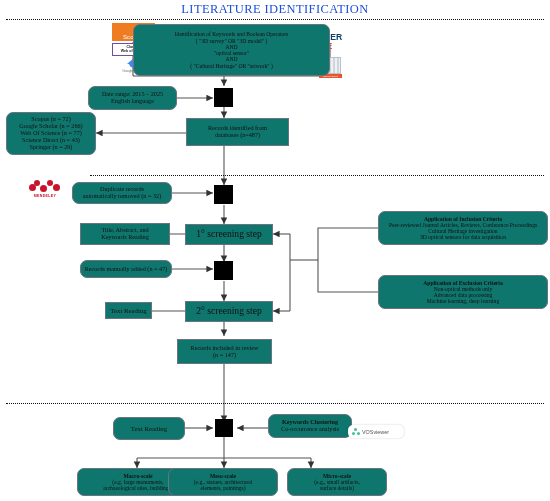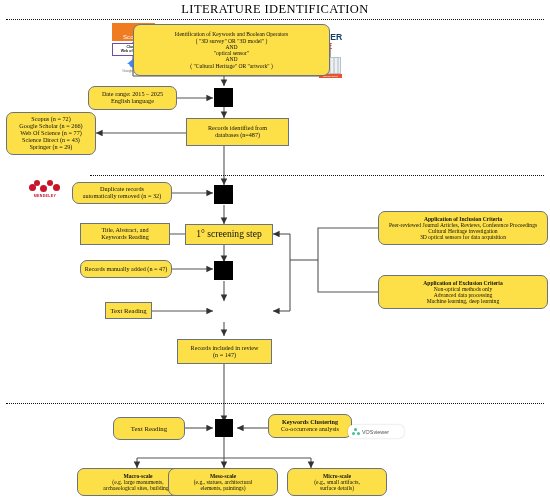--- a/index.html
+++ b/index.html
@@ -7,27 +7,27 @@
     width:550px;height:501px;background:#ffffff;
     font-family:"Liberation Serif", serif;
     position:relative;overflow:hidden;color:#1a1a1a;
   }
   .stage{position:absolute;left:0;top:0;width:550px;height:501px;}
   svg.wires{position:absolute;left:0;top:0;width:550px;height:501px;}
 
   .sec-title{
     position:absolute;text-align:center;
     font-family:"Liberation Serif", serif;
-    font-size:12.5px;letter-spacing:.4px;color:#000000;white-space:nowrap;
+    font-size:12.5px;letter-spacing:.4px;color:#1d4ed8;white-space:nowrap;
   }
   .dotline{position:absolute;height:0;border-top:1.6px dotted #111;}
 
   .node{
     position:absolute;box-sizing:border-box;
-    border:1px solid #6b7280;background:#fde047;
+    border:1px solid #6b7280;background:#0f766e;
     display:flex;align-items:center;justify-content:center;text-align:center;
     font-family:"Liberation Serif", serif;color:#111;
     line-height:1.12;padding:2px 3px;
   }
   .rounded{border-radius:7px;}
   .sq{border-radius:0;}
   .fs6{font-size:5.6px;}
   .fs65{font-size:6.2px;}
   .fs7{font-size:6.8px;}
   .fs9{font-size:9.6px;}
@@ -218,20 +218,21 @@
   </div>
 
   <div class="node sq fs9" style="left:185px;top:224px;width:88px;height:21px;">1° screening step</div>
 
   <div class="node rounded fs65" style="left:80px;top:260px;width:92px;height:18px;">Records manually added (n = 47)</div>
 
   <div class="blk" style="left:214px;top:261px;width:19px;height:19px;"></div>
 
   <div class="node sq fs7" style="left:105px;top:302px;width:47px;height:17px;">Text Reading</div>
 
+  <div class="node sq fs9" style="left:185px;top:301px;width:88px;height:21px;">2° screening step</div>
 
   <div class="node rounded fs6" style="left:378px;top:211px;width:170px;height:34px;flex-direction:column;">
     <span class="bold">Application of Inclusion Criteria</span>
     <span>Peer-reviewed Journal Articles, Reviews, Conference Proceedings</span>
     <span>Cultural Heritage investigation</span>
     <span>3D optical sensors for data acquisition</span>
   </div>
 
   <div class="node rounded fs6" style="left:378px;top:275px;width:170px;height:34px;flex-direction:column;">
     <span class="bold">Application of Exclusion Criteria</span>

